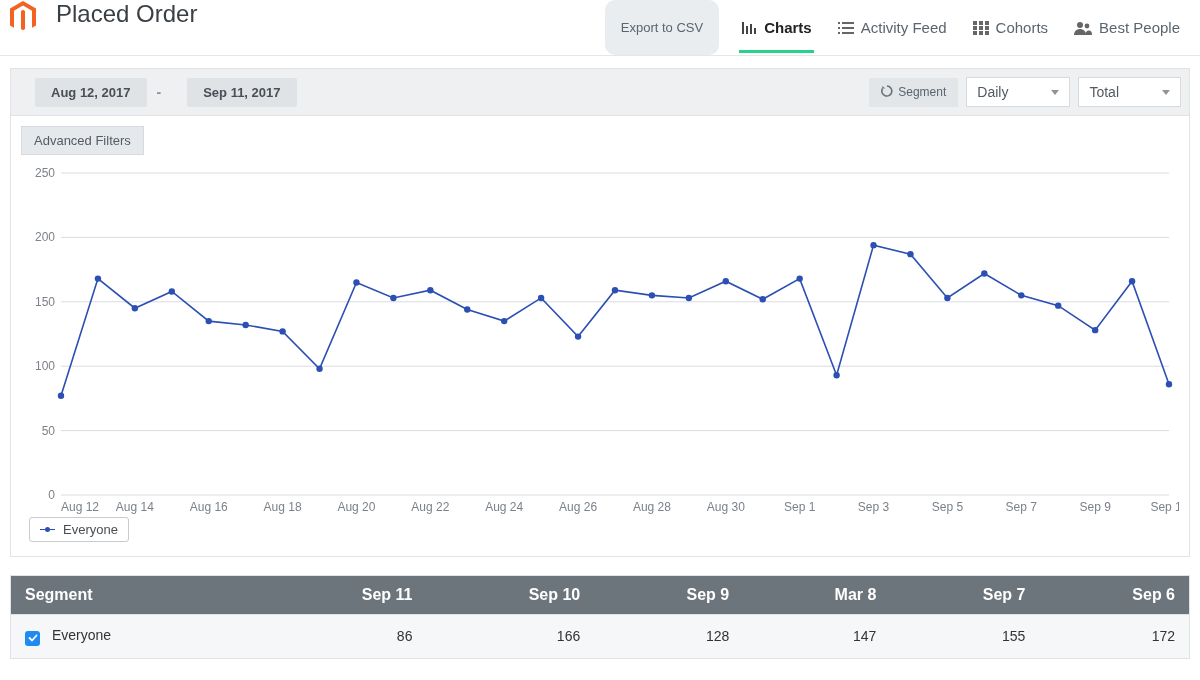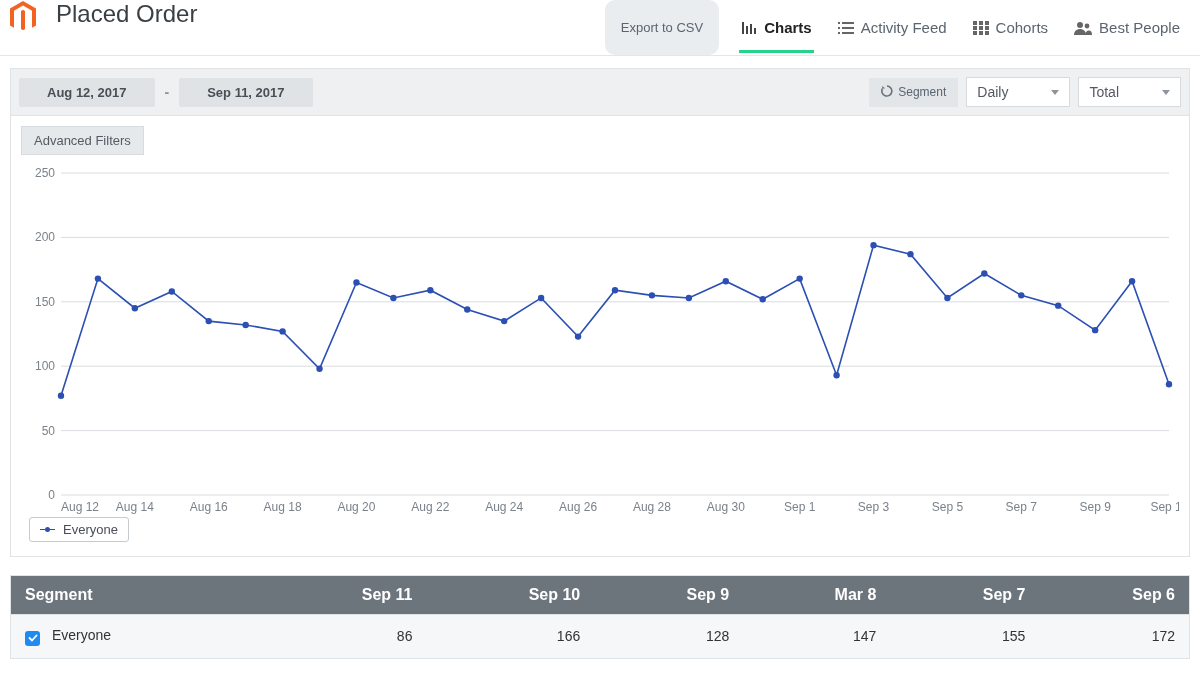--- a/index.html
+++ b/index.html
@@ -52,22 +52,23 @@
     display: flex;
     align-items: center;
     padding: 8px 8px;
     gap: 8px;
   }
   .date-chip {
     background: #dfe3e6;
     color: #4a4f55;
     font-size: 13px;
     font-weight: 600;
-    padding: 7px 28px;
+    padding: 7px 16px;
     border-radius: 2px;
+    margin-left: 16px;
   }
   .date-sep { color: #8a9097; font-weight: 600; padding: 0 2px;}
   .toolbar-spacer { flex: 1; }
   .refresh-btn {
     background: #e3e6e9;
     color: #5a6470;
     border: none;
     padding: 7px 12px;
     font-size: 12px;
     cursor: pointer;

